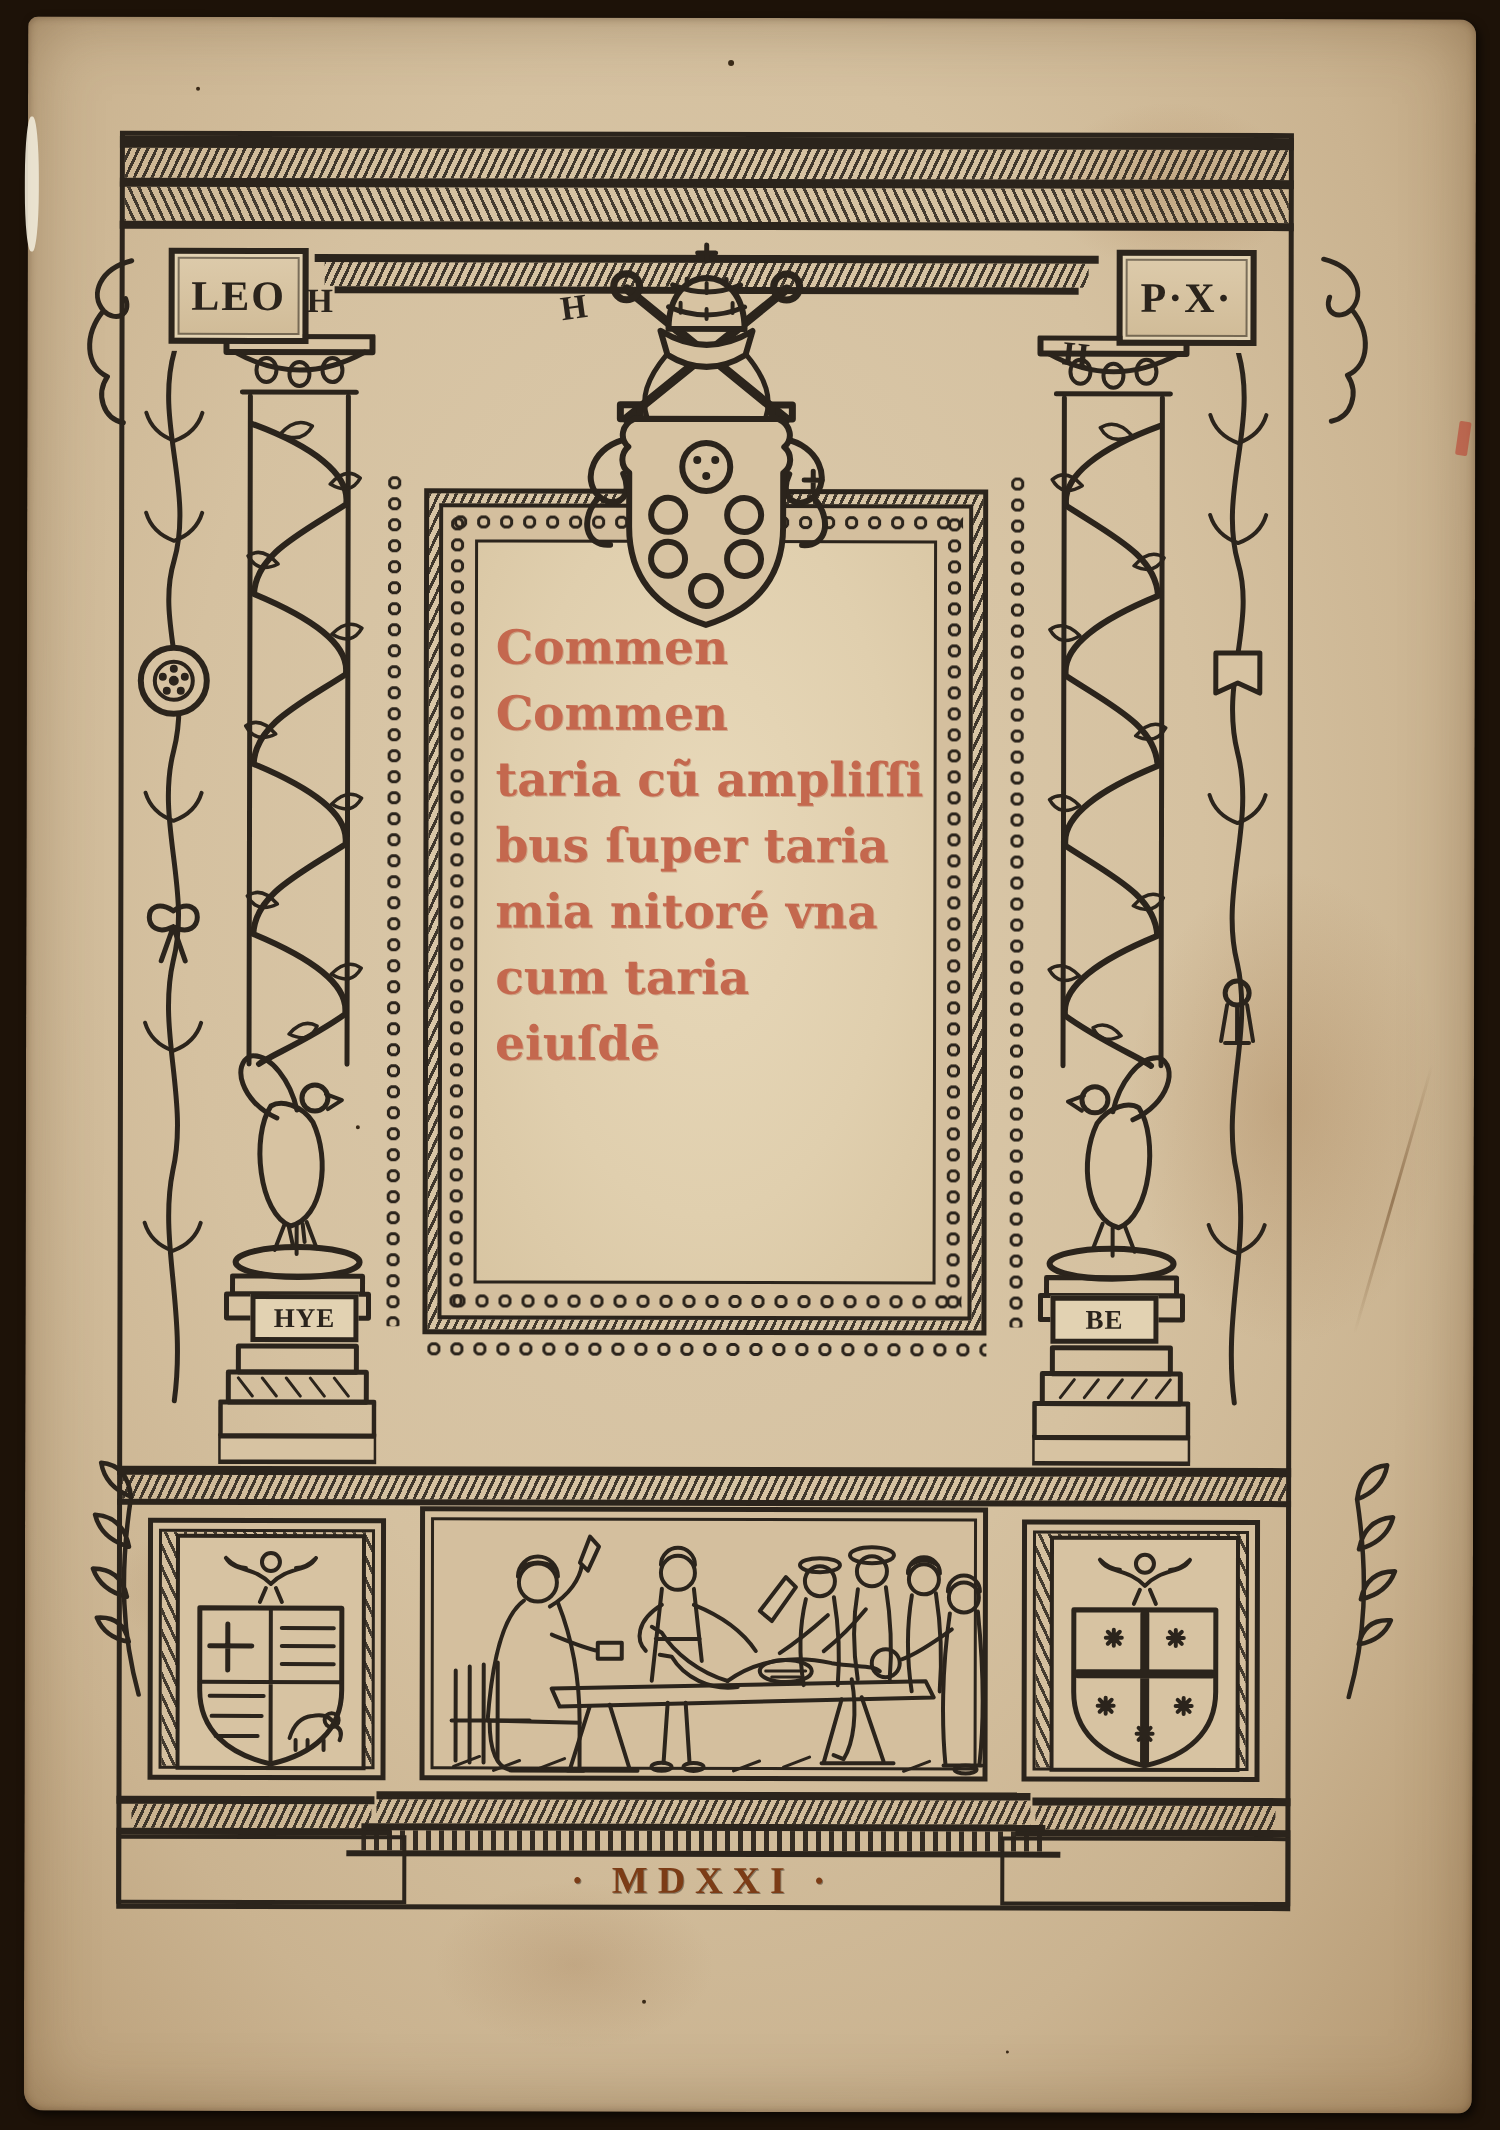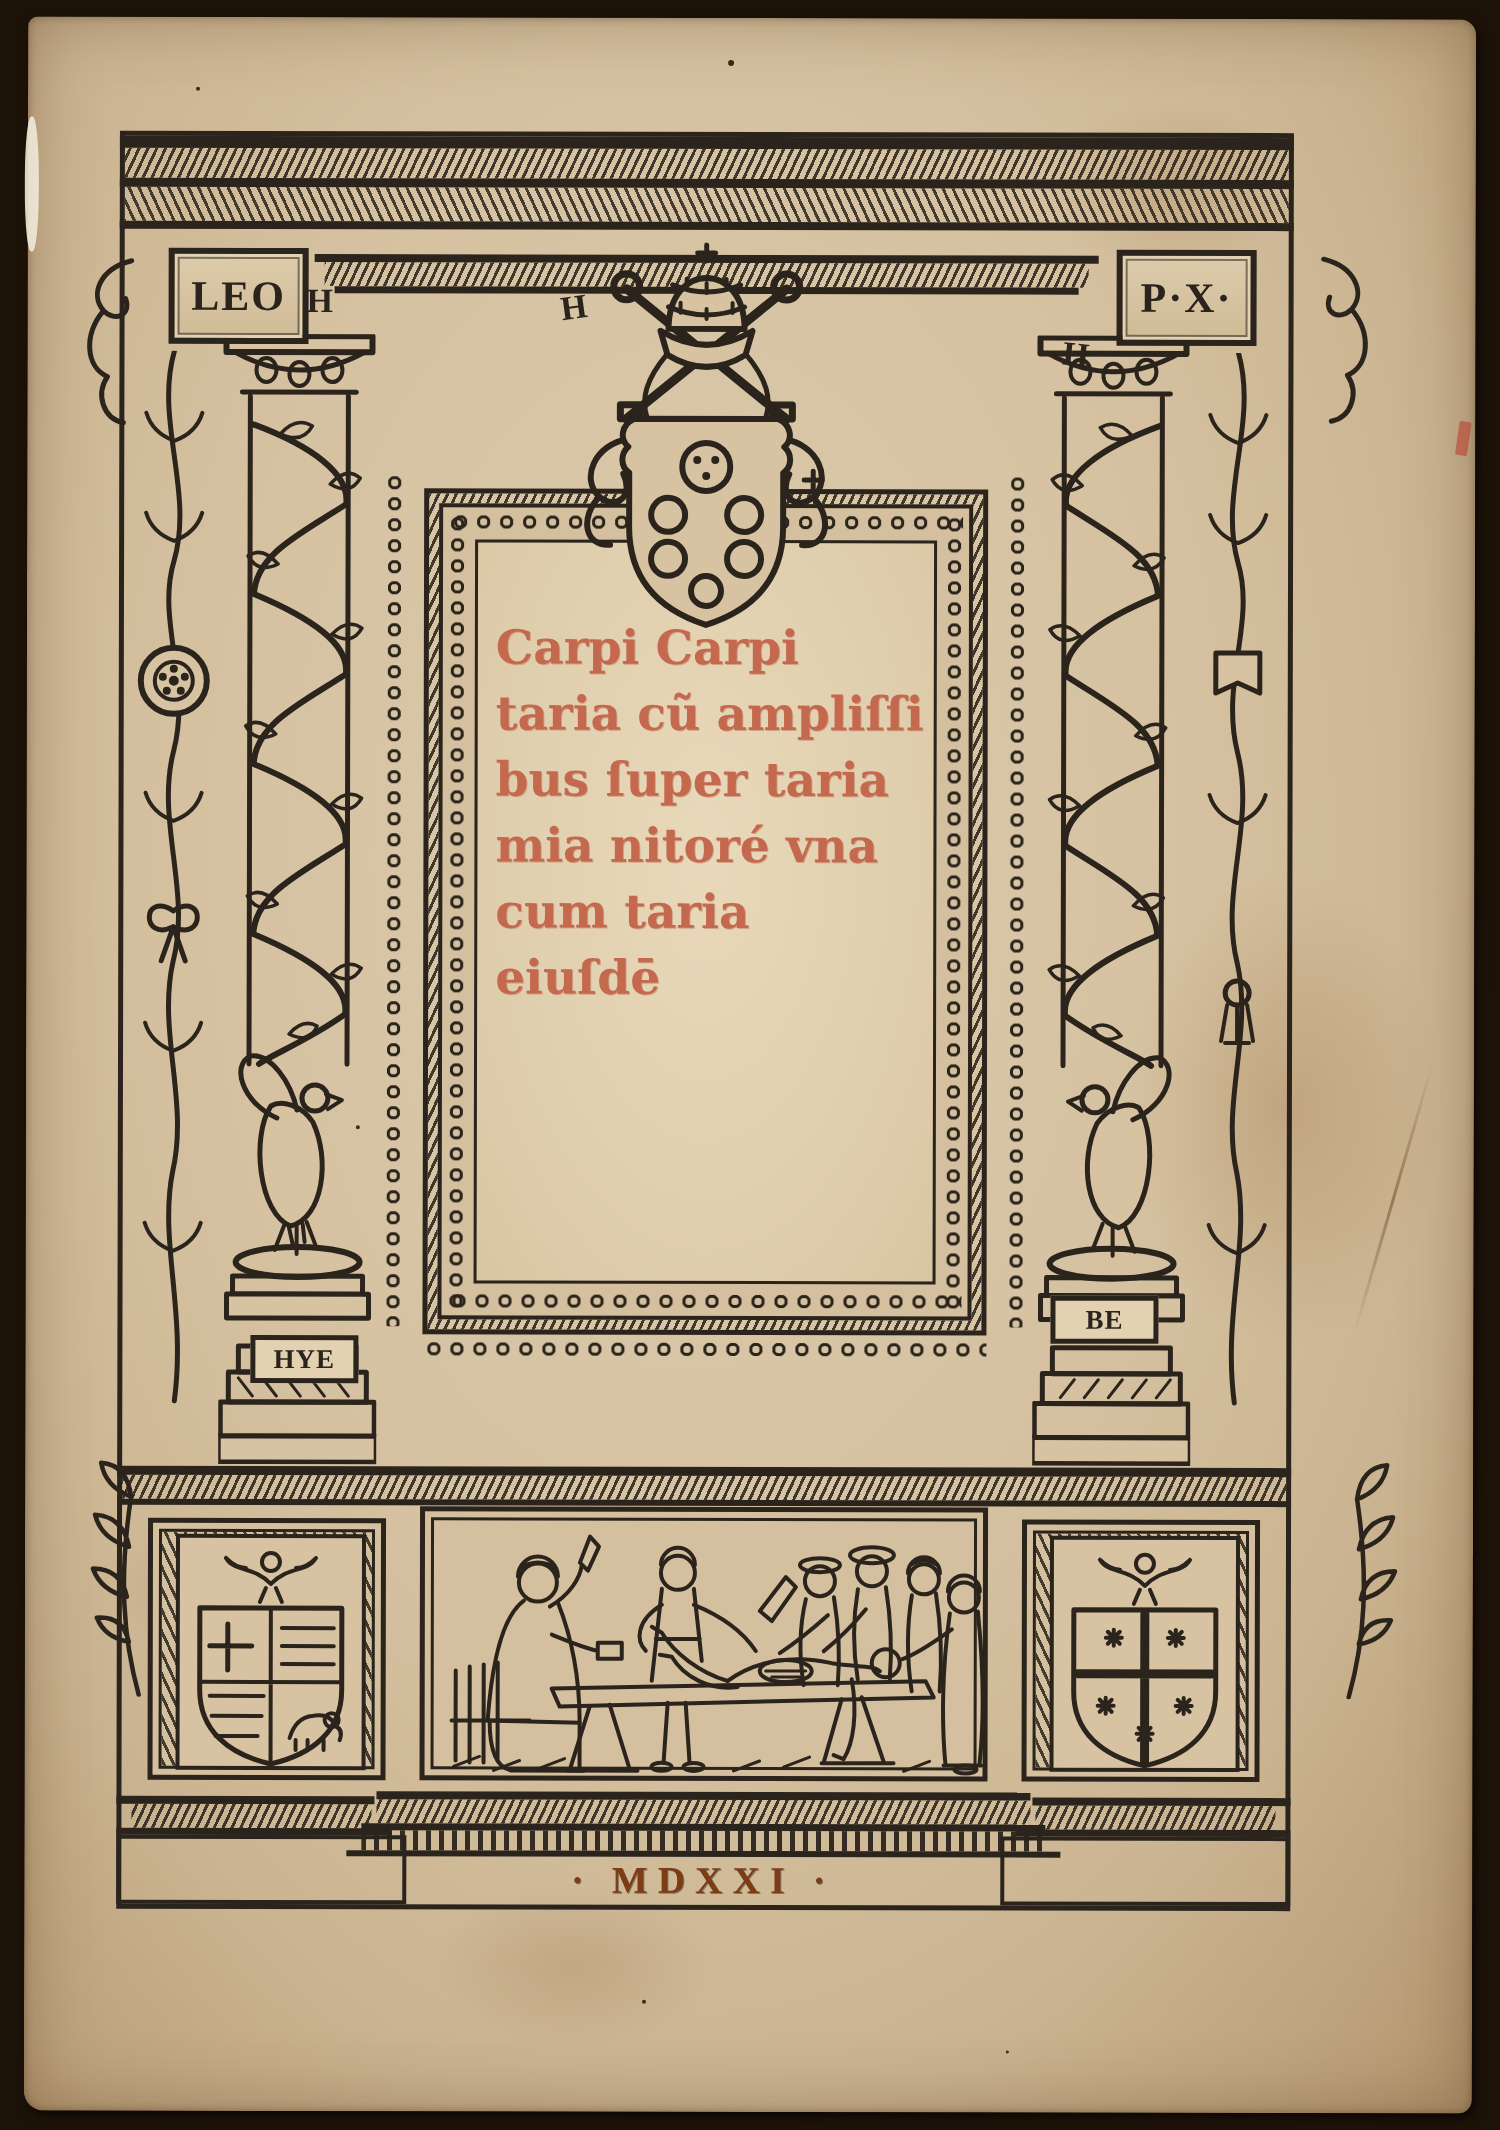--- a/index.html
+++ b/index.html
@@ -244,38 +244,38 @@
       <rect class="s" stroke-width="5" x="10" y="1038" width="138" height="30"></rect>
       <path class="s" stroke-width="3" d="M20,1044 l14,18 M44,1044 l14,18 M68,1044 l14,18 M92,1044 l14,18 M116,1044 l14,18"></path>
       <rect class="s" stroke-width="5" x="2" y="1068" width="154" height="34"></rect>
       <rect class="fp" stroke-width="5" x="0" y="1102" width="158" height="26"></rect>
     </svg>
 
     <div class="vchain" style="left:262px;top:336px;height:854px;"></div>
     <div class="vchain" style="left:885px;top:336px;height:854px;"></div>
     <div class="hchain" style="left:300px;top:1204px;width:564px;"></div>
 
-    <div class="mono-plate" style="left:128px;top:1199px;">
+    <div class="mono-plate" style="left:128px;top:1158px;">
       <span>HYE</span>
     </div>
     <div class="mono-plate" style="left:928px;top:1158px;">
       <span>BE</span>
     </div>
 
     <div id="panel-outer">
       <div class="hband hx"></div>
       <div id="panel-mid">
         <div id="panel-bead">
           <div class="hchain" style="left:0;right:0;top:0;"></div>
           <div class="hchain" style="left:0;right:0;bottom:0;"></div>
           <div class="vchain" style="left:0;top:0;bottom:0;"></div>
           <div class="vchain" style="right:0;top:0;bottom:0;"></div>
           <div id="panel-inner">
             <div id="title-block">
-              <div>Carpi Carpi</div>
+              <div>Commen Commen</div>
               <div>taria cũ ampliſſi</div>
               <div>bus ſuper taria</div>
               <div>mia nitoré vna</div>
               <div>cum taria eiuſdē</div>
             </div>
           </div>
         </div>
       </div>
     </div>
 

